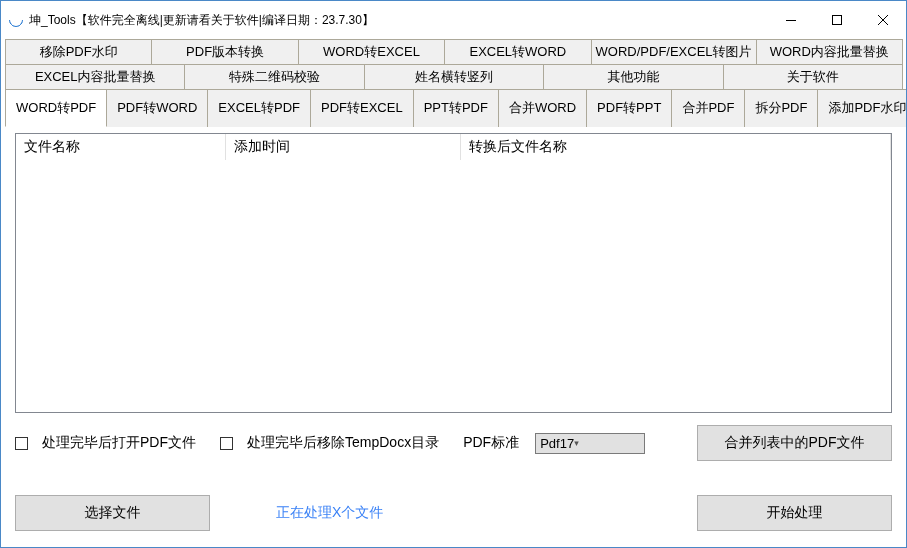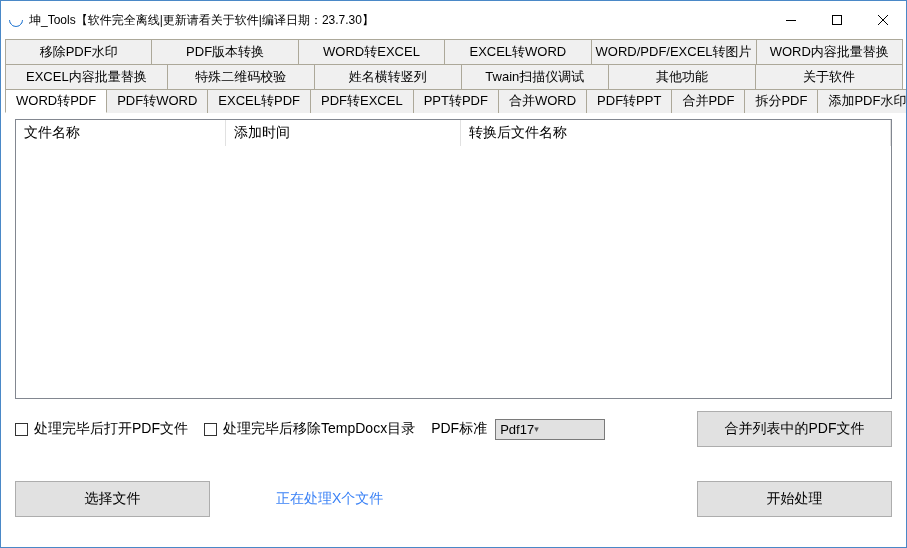--- a/index.html
+++ b/index.html
@@ -7,32 +7,32 @@
   .titlebar { height: 38px; display: flex; align-items: center; padding-left: 8px; background: #fff; }
   .app-icon { width: 14px; height: 14px; border: 1.5px solid #2b7cd3; border-radius: 50%; border-top-color: transparent; border-left-color: transparent; transform: rotate(45deg); margin-right: 6px; }
   .title-text { flex: 1; font-size: 12px; color: #000; }
   .win-btn { width: 46px; height: 30px; display: flex; align-items: center; justify-content: center; color: #000; }
 
   .tabs-row { display: flex; border-bottom: 0; padding: 0 4px; }
   .tabs-row .tab { flex: 1; text-align: center; padding: 3px 4px; background: #f0f0f0; border: 1px solid #aca899; border-bottom: none; font-size: 13px; white-space: nowrap; cursor: default; margin-right: -1px; }
   .tabs-row2 { display: flex; padding: 0 4px; }
   .tabs-row2 .tab { flex: 1; text-align: center; padding: 3px 20px; background: #f0f0f0; border: 1px solid #aca899; border-bottom: none; font-size: 13px; white-space: nowrap; cursor: default; margin-right: -1px; }
   .tabs-row3 { display: flex; padding: 0 4px; }
-  .tabs-row3 .tab { text-align: left; padding: 2px 10px; background: #f0f0f0; border: 1px solid #aca899; border-bottom: none; font-size: 13px; white-space: nowrap; cursor: default; margin-right: -1px; }
+  .tabs-row3 .tab { text-align: left; padding: 9px 10px; background: #f0f0f0; border: 1px solid #aca899; border-bottom: none; font-size: 13px; white-space: nowrap; cursor: default; margin-right: -1px; }
   .tabs-row3 .tab.active { background: #fff; position: relative; z-index: 2; border-bottom: 1px solid #fff; }
 
   .content { padding: 0 10px; border-top: 1px solid #aca899; margin: 0 4px; margin-top: -1px; }
   .listview { border: 1px solid #828790; height: 280px; background: #fff; margin-top: 6px; }
   .lv-head { display: flex; }
   .lv-col { padding: 4px 8px; border-right: 1px solid #e1e1e1; font-size: 14px; }
   .lv-col.c1 { width: 210px; }
   .lv-col.c2 { width: 235px; }
   .lv-col.c3 { flex: 1; }
 
-  .row-opts { display: flex; align-items: center; margin-top: 12px; gap: 6px; }
+  .row-opts { display: flex; align-items: center; margin-top: 12px; gap: 14px; }
   .checkbox { width: 13px; height: 13px; border: 1px solid #333; display: inline-block; vertical-align: middle; }
   .opt-label { margin-right: 10px; font-size: 14px; }
   .select { border: 1px solid #7a7a7a; background: #e1e1e1; padding: 2px 4px; width: 110px; display: inline-flex; align-items: center; justify-content: flex-start; }
   .select-arrow { font-size: 9px; color: #555; }
   .btn { background: #e1e1e1; border: 1px solid #adadad; padding: 8px 20px; font-size: 14px; text-align: center; }
   .btn-wide { width: 195px; }
 
   .row-bottom { display: flex; align-items: center; margin-top: 34px; gap: 18px; }
   .status-text { color: #3b82f6; font-size: 14px; flex: 1; margin-left: 48px; }
 </style>
@@ -65,21 +65,20 @@
   <div class="tab">PDF版本转换</div>
   <div class="tab">WORD转EXCEL</div>
   <div class="tab">EXCEL转WORD</div>
   <div class="tab">WORD/PDF/EXCEL转图片</div>
   <div class="tab">WORD内容批量替换</div>
 </div>
 <div class="tabs-row2">
   <div class="tab">EXCEL内容批量替换</div>
   <div class="tab">特殊二维码校验</div>
   <div class="tab">姓名横转竖列</div>
-  <div class="tab">Twain扫描仪调试</div>
   <div class="tab">其他功能</div>
   <div class="tab">关于软件</div>
 </div>
 <div class="tabs-row3">
   <div class="tab active">WORD转PDF</div>
   <div class="tab">PDF转WORD</div>
   <div class="tab">EXCEL转PDF</div>
   <div class="tab">PDF转EXCEL</div>
   <div class="tab">PPT转PDF</div>
   <div class="tab">合并WORD</div>

